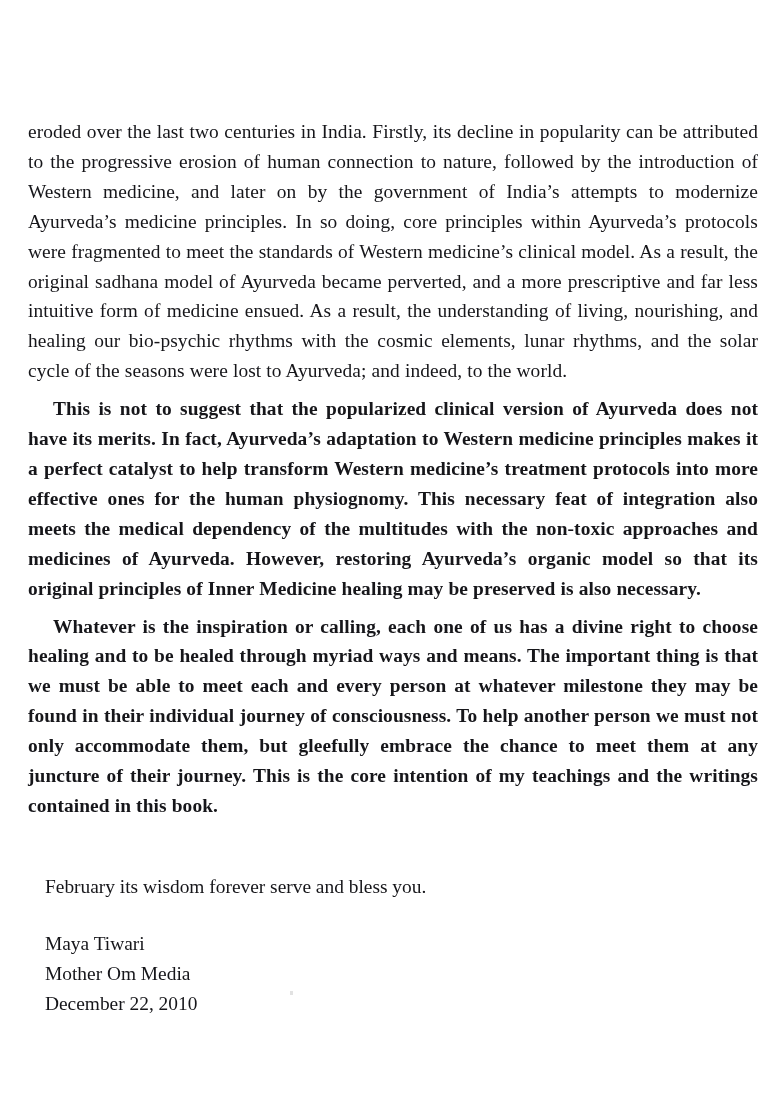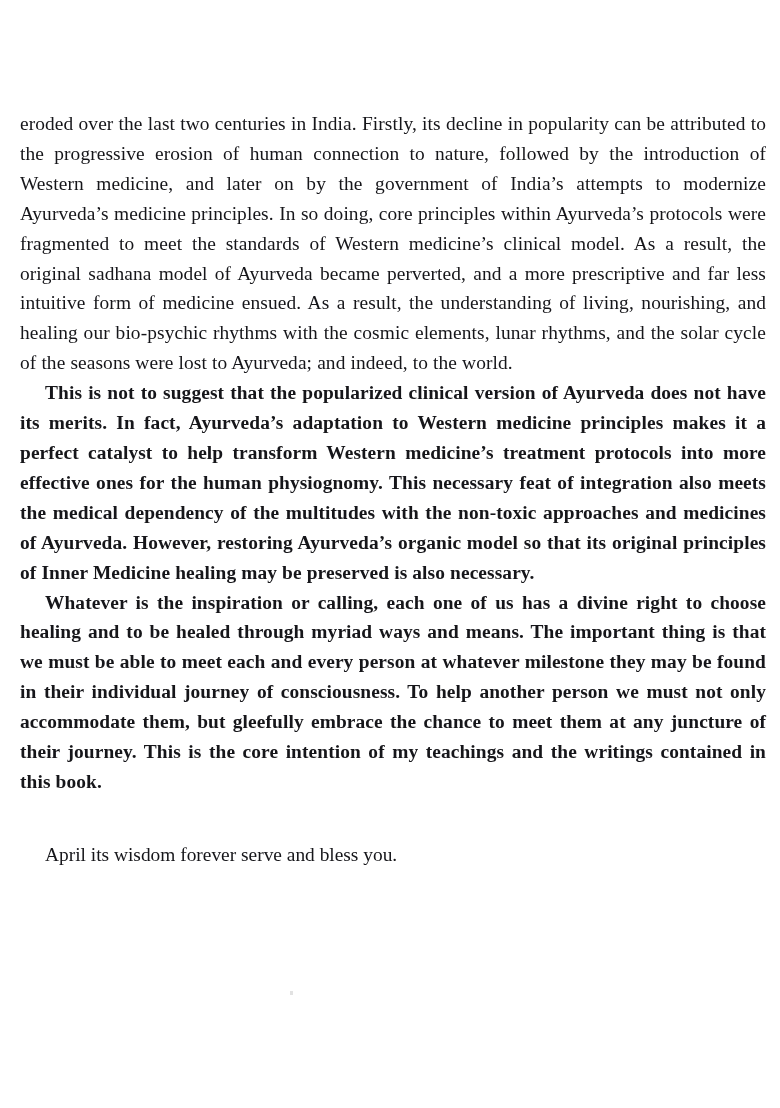--- a/index.html
+++ b/index.html
@@ -26,21 +26,21 @@
 
   
   .text-column {
     position: absolute;
     left: 20px;
     top: 109px;
     width: 746px;
   }
 
   p.body-par {
-    margin: 0;
+    margin: 8px;
     padding: 0;
     font-size: 19.4px;
     line-height: 29.9px;
     text-align: justify;
     text-justify: inter-word;
     letter-spacing: 0.005em;
     word-spacing: 0.005em;
     color: #16161a;
   }
 
@@ -92,22 +92,27 @@
   <div class="text-column">
 
     <p class="body-par">eroded over the last two centuries in India. Firstly, its decline in popularity can be attributed to the progressive erosion of human connection to nature, followed by the introduction of Western medicine, and later on by the government of India’s attempts to modernize Ayurveda’s medicine principles. In so doing, core principles within Ayurveda’s protocols were fragmented to meet the standards of Western medicine’s clinical model. As a result, the original sadhana model of Ayurveda became perverted, and a more prescriptive and far less intuitive form of medicine ensued. As a result, the understanding of living, nourishing, and healing our bio-psychic rhythms with the cosmic elements, lunar rhythms, and the solar cycle of the seasons were lost to Ayurveda; and indeed, to the world.</p>
 
     <p class="body-par indent">This is not to suggest that the popularized clinical version of Ayurveda does not have its merits. In fact, Ayurveda’s adaptation to Western medicine principles makes it a perfect catalyst to help transform Western medicine’s treatment protocols into more effective ones for the human physiognomy. This necessary feat of integration also meets the medical dependency of the multitudes with the non-toxic approaches and medicines of Ayurveda. However, restoring Ayurveda’s organic model so that its original principles of Inner Medicine healing may be preserved is also necessary.</p>
 
     <p class="body-par indent">Whatever is the inspiration or calling, each one of us has a divine right to choose healing and to be healed through myriad ways and means. The important thing is that we must be able to meet each and every person at whatever milestone they may be found in their individual journey of consciousness. To help another person we must not only accommodate them, but gleefully embrace the chance to meet them at any juncture of their journey. This is the core intention of my teachings and the writings contained in this book.</p>
 
     <div class="gap-before-closing"></div>
 
-    <p class="closing">April its wisdom forever serve and bless you.</p>
+    <p class="closing">February its wisdom forever serve and bless you.</p>
 
     <div class="gap-before-signature"></div>
 
+    <div class="signature">
+      <span class="sig-line">Maya Tiwari</span>
+      <span class="sig-line">Mother Om Media</span>
+      <span class="sig-line">December 22, 2010</span>
+    </div>
 
   </div>
 
   <div class="scan-speck" style="left:290px; top:991px;"></div>
 
 </div>
 
 </body></html>

